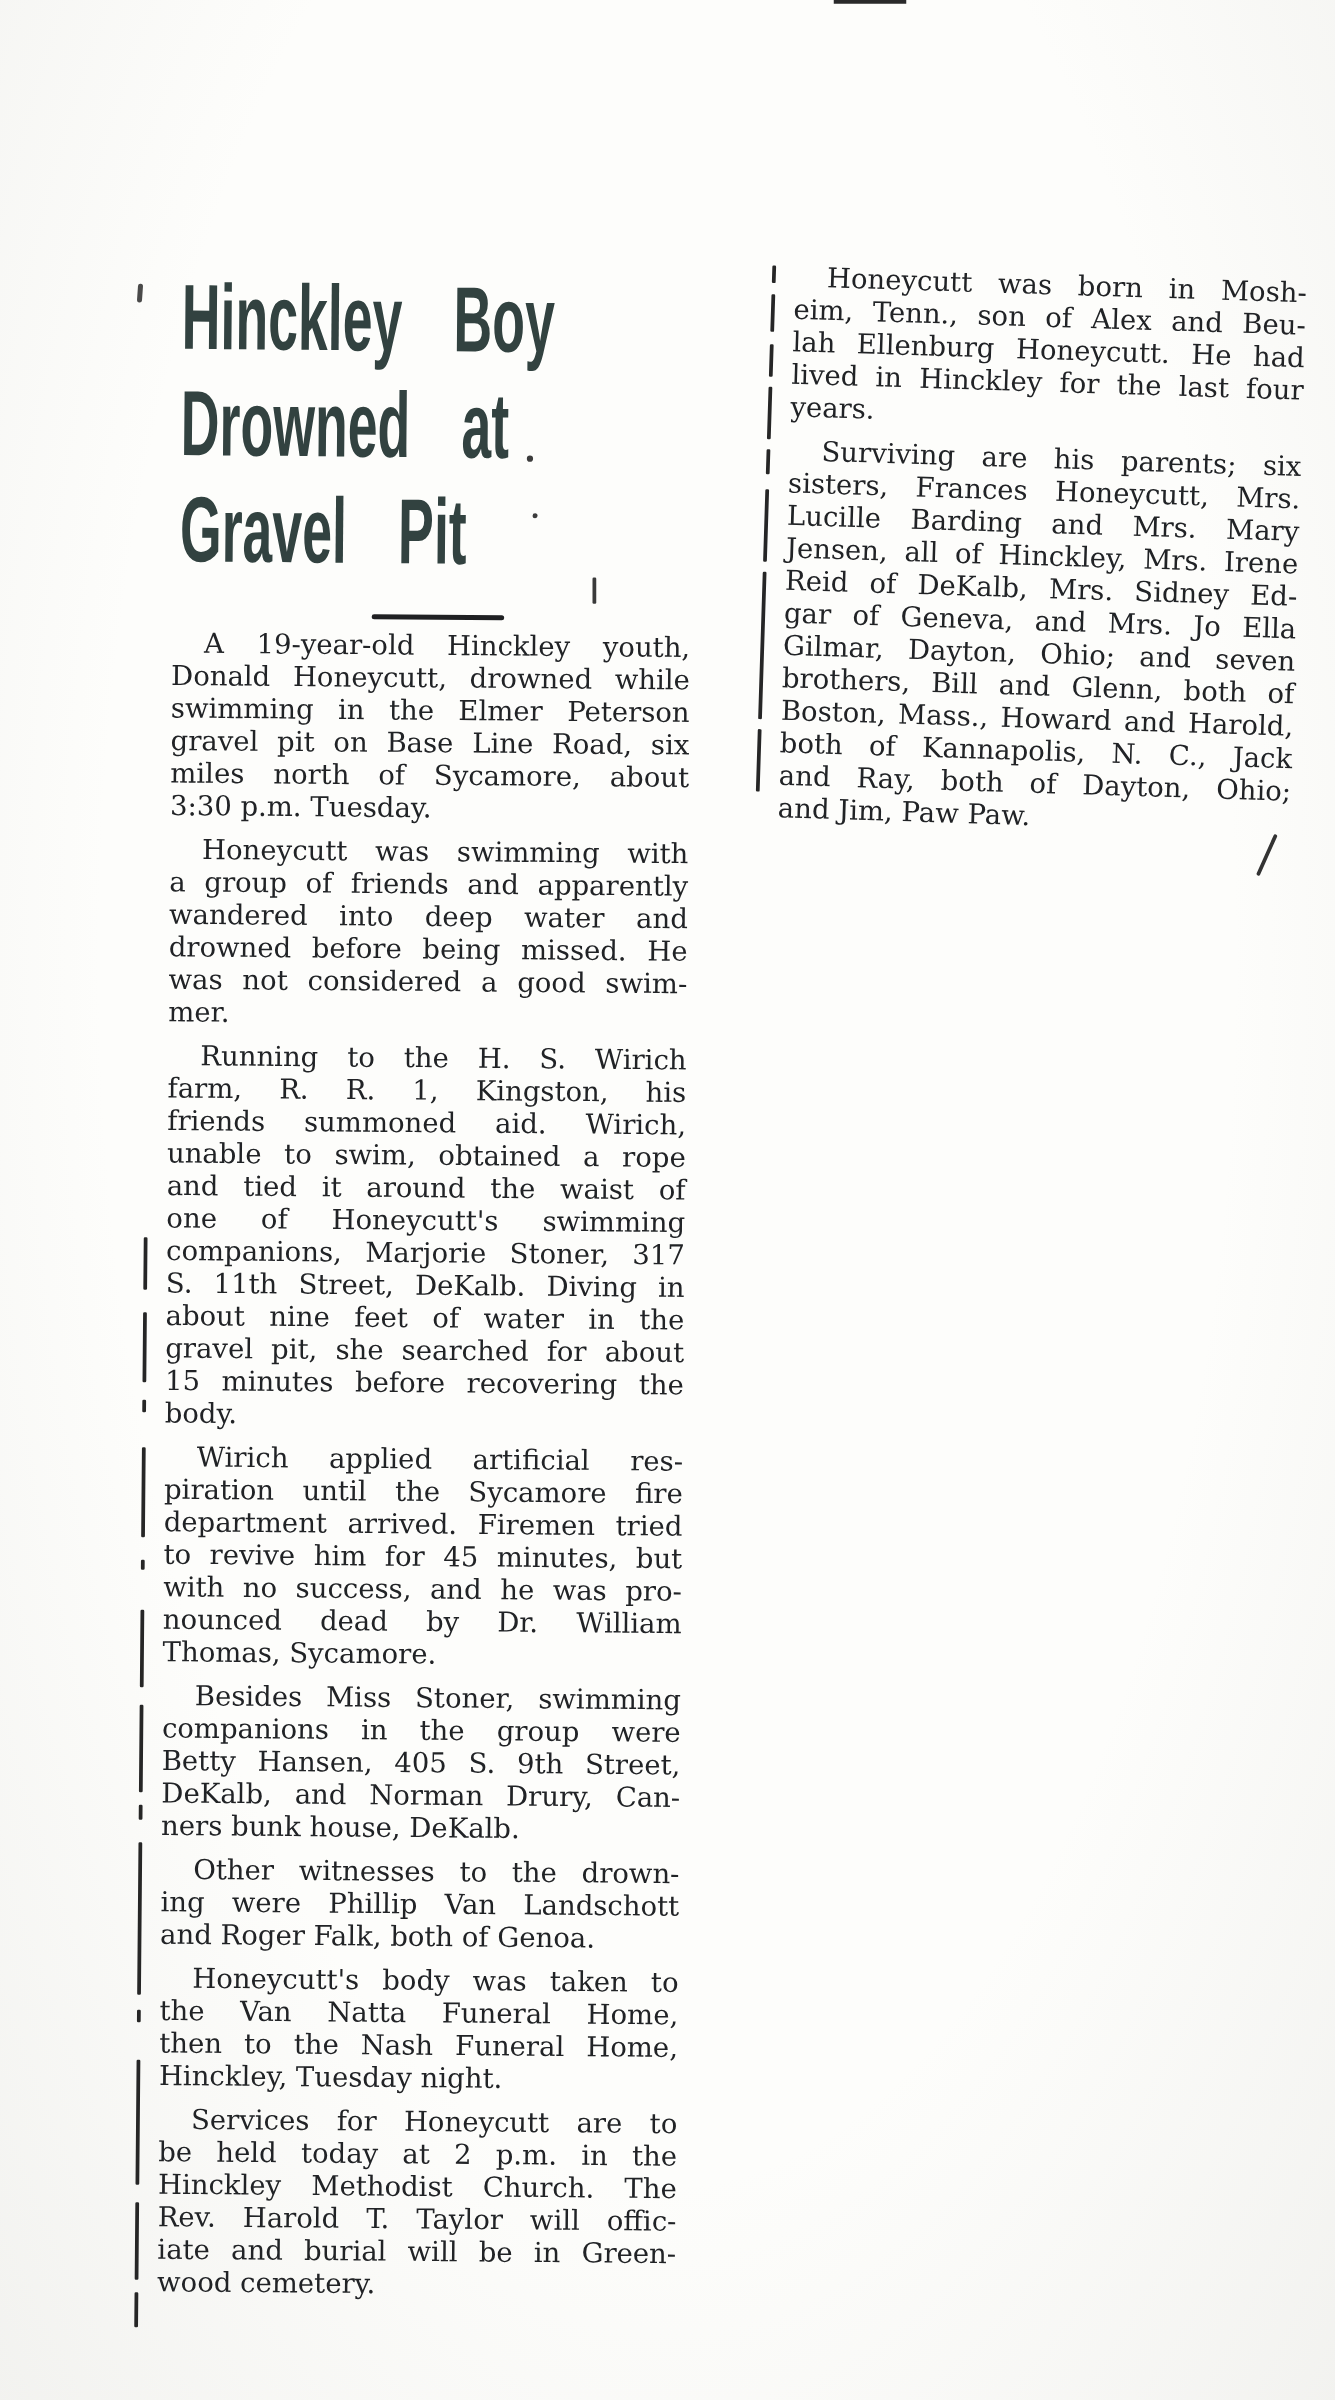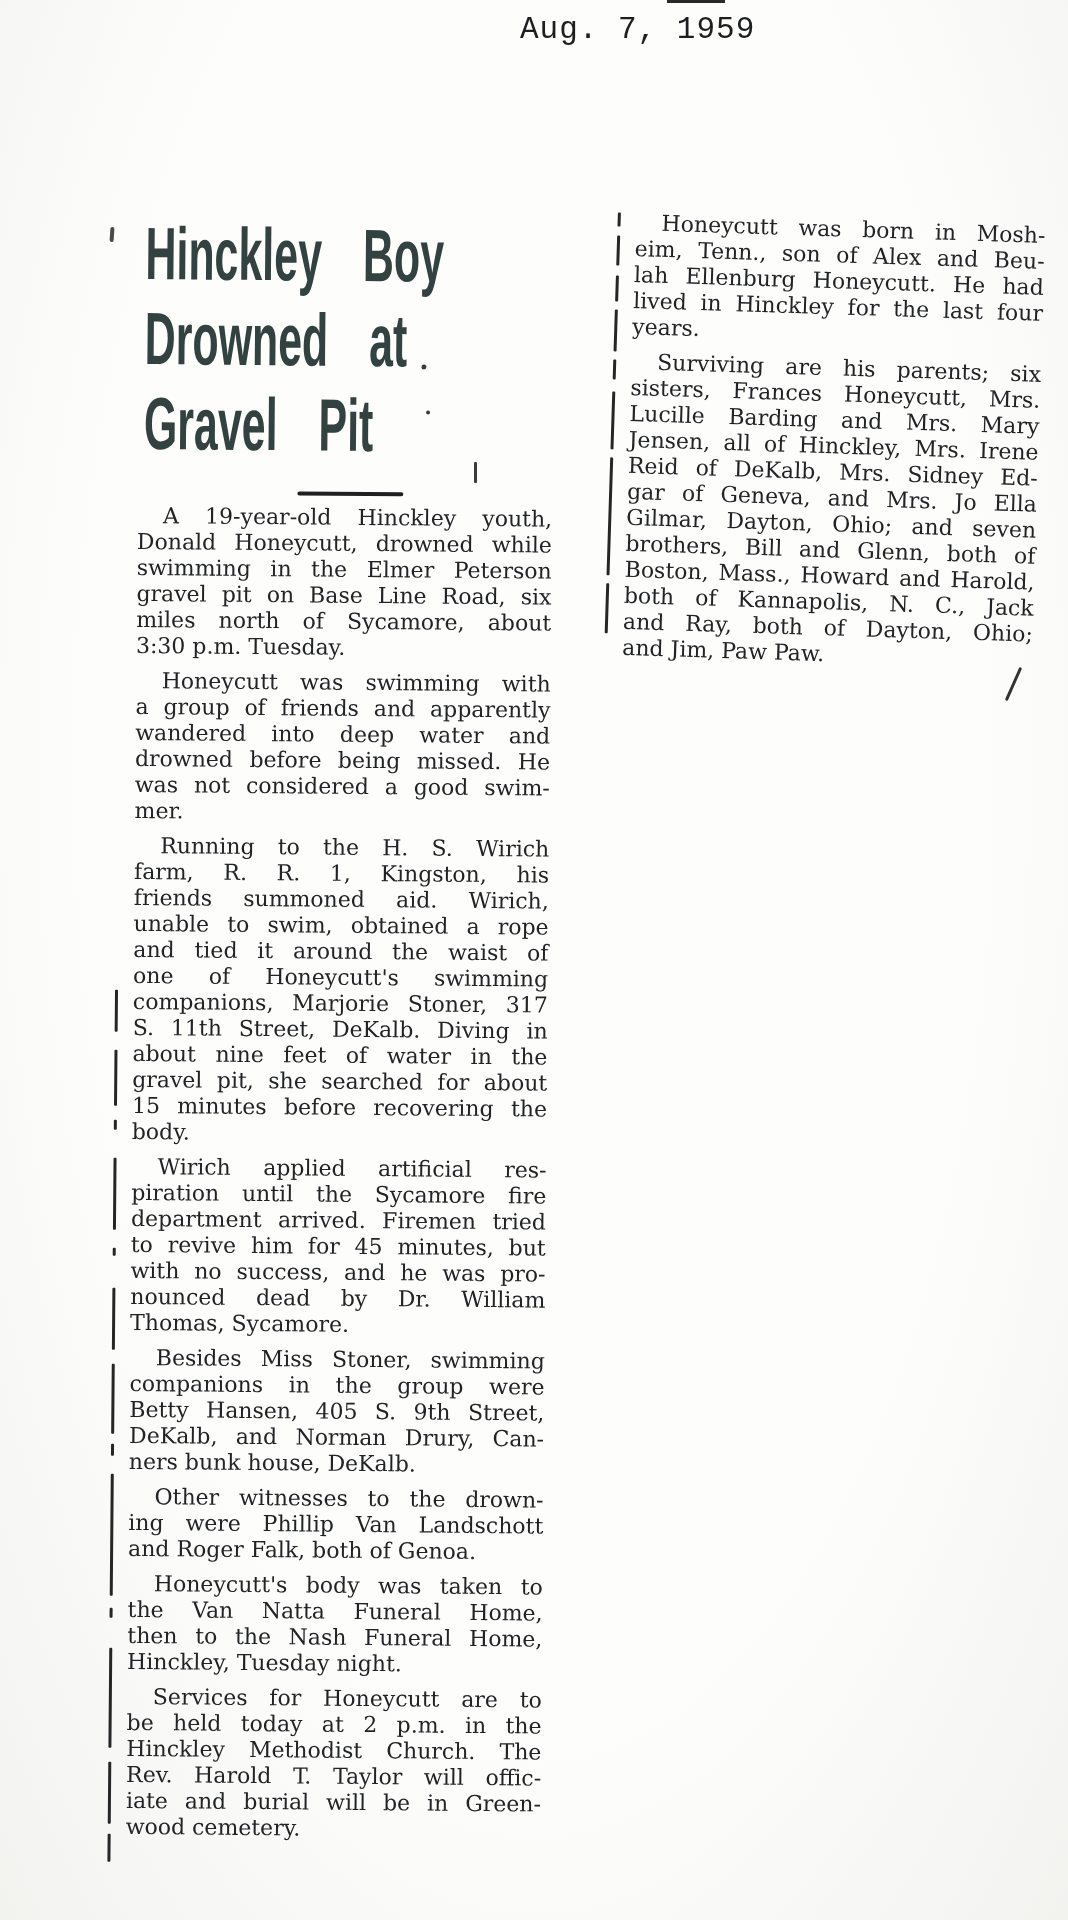--- a/index.html
+++ b/index.html
@@ -78,21 +78,20 @@
   .topdash{position:absolute;left:667px;top:0;width:58px;height:3px;background:#2a2a2a;}
   .dot{position:absolute;border-radius:50%;background:#3c3c3c;}
 </style>
 </head>
 <body>
 
 <div id="canvas">
 
   <div class="topdash"></div>
 
-  <div class="date">Aug. 7, 1959</div>
 
   <div class="apostrophe"></div>
 
   <div class="col-left">
     <div class="headline">
       <span class="hline">Hinckley Boy</span>
       <span class="hline">Drowned at</span>
       <span class="hline">Gravel Pit</span>
     </div>
     <div class="dot" style="left:283px;top:172px;width:5px;height:5px;"></div>

